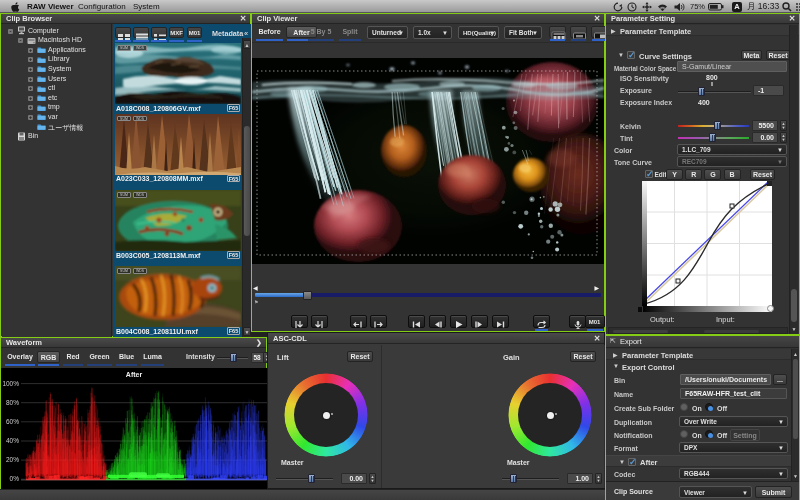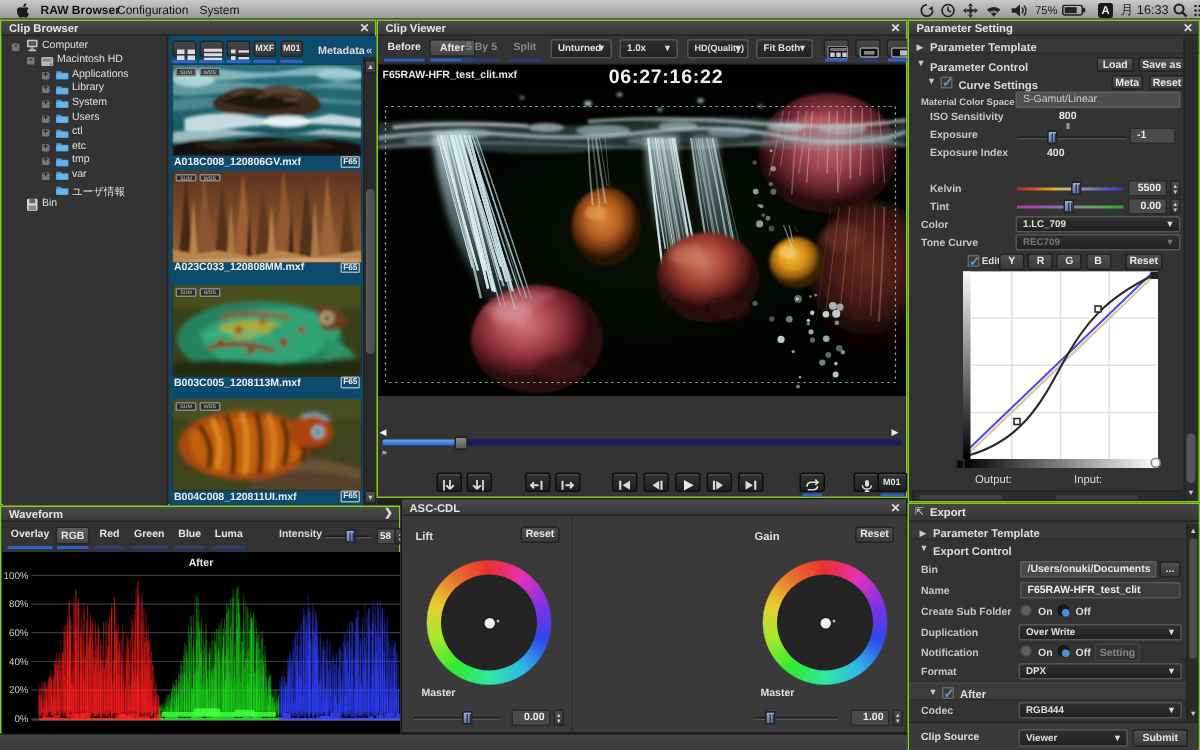--- a/index.html
+++ b/index.html
@@ -33,21 +33,21 @@
 .icon-btn{position:absolute;background:linear-gradient(#484848,#363636);border:1px solid #242424;border-radius:2px}
 .pb{position:absolute;background:linear-gradient(#333,#1f1f1f);border:1px solid #0e0e0e;border-radius:2px;box-shadow:inset 0 1px 0 #4a4a4a}
 </style></head>
 <body>
 <div id="stage">
 
 <div class="abs" style="left:0;top:0;width:800px;height:13px;background:linear-gradient(#c9c9c9,#9a9a9a);border-bottom:1px solid #555">
   <svg class="abs" style="left:11px;top:2px" width="9" height="10" viewBox="0 0 9 10">
         <path d="M6.4 0.2 Q6.6 1.2 6 2 Q5.4 2.8 4.5 2.7 Q4.3 1.8 4.9 1 Q5.5 0.3 6.4 0.2z M4.6 3.1 Q5.3 3.1 6.1 2.9 Q7.3 2.7 8 3.6 Q7 4.3 7 5.5 Q7 6.9 8.3 7.4 Q7.9 8.5 7.3 9.2 Q6.7 10 5.9 9.7 Q5.2 9.4 4.5 9.4 Q3.8 9.4 3.1 9.7 Q2.3 10 1.7 9.2 Q0.6 7.8 0.3 6 Q0 4.2 1 3.4 Q1.7 2.8 2.7 2.9 Q3.5 3.1 4.6 3.1z" fill="#1a1a1a"></path>
       </svg>
-  <div class="abs" style="left:27px;top:0;color:#111;font-size:8px;font-weight:bold;line-height:13px">RAW Browser</div>
+  <div class="abs" style="left:27px;top:0;color:#111;font-size:8px;font-weight:bold;line-height:13px">RAW Viewer</div>
   <div class="abs" style="left:78px;top:0;color:#111;font-size:8px;line-height:13px">Configuration</div>
   <div class="abs" style="left:133px;top:0;color:#111;font-size:8px;line-height:13px">System</div>
   <div class="abs" style="left:610px;top:0;width:190px;height:13px;color:#1a1a1a;font-size:8px;line-height:13px">
     <svg style="position:absolute;left:3px;top:2px" width="10" height="10" viewBox="0 0 10 10">
           <path d="M5 1.2 A3.8 3.8 0 1 0 8.8 5" fill="none" stroke="#222" stroke-width="1.2"></path>
           <path d="M8.8 2 L8.8 5 L6 4z" fill="#222"></path>
         </svg>
     <svg style="position:absolute;left:17px;top:2px" width="10" height="10" viewBox="0 0 10 10">
           <circle cx="5" cy="5" r="4" fill="none" stroke="#222" stroke-width="1.1"></circle>
           <path d="M5 2.5 V5 L7 6" stroke="#222" stroke-width="1" fill="none"></path>
@@ -379,24 +379,20 @@
       <svg width="15" height="10" viewBox="0 0 15 10" style="margin:0.5px">
             <rect x="1.5" y="2" width="12" height="6" rx="1" fill="#111" stroke="#999" stroke-width="0.9"></rect>
             <rect x="7" y="3.5" width="5" height="3.5" fill="#bbb"></rect>
           </svg>
     </div>
     <div class="bluline" style="left:298px;top:14.5px;width:15px"></div>
     <div class="bluline dim" style="left:319px;top:14.5px;width:15px"></div>
     <div class="bluline" style="left:340px;top:14.5px;width:15px"></div>
   </div>
 
-  <div class="abs" style="left:0;top:29px;width:352px;height:15px;background:#000">
-    <div class="lbl" style="left:3px;top:4px;color:#e8e8e8;font-size:7px">F65RAW-HFR_test_clit.mxf</div>
-    <div class="abs" style="left:16px;top:0px;width:352px;text-align:center;color:#f2f2f2;font-size:13px;font-weight:bold;letter-spacing:0.5px">06:27:16:22</div>
-  </div>
 
   <div class="abs" style="left:0;top:44px;width:352px;height:206px;background:#000">
     <svg width="352" height="206" viewBox="0 0 352 206">
 <defs>
  <radialGradient id="peach1" cx="0.40" cy="0.36">
               <stop offset="0" stop-color="#d4787c"></stop>
               <stop offset="0.4" stop-color="#b04a52"></stop>
               <stop offset="0.75" stop-color="#702228"></stop>
               <stop offset="1" stop-color="#2a0c10"></stop>
             </radialGradient>
@@ -722,26 +718,20 @@
         <div class="pb" style="left:332.5px;top:6px;width:20px;height:13px;color:#e8e8e8;font-size:6px;font-weight:bold;text-align:center;line-height:12px">M01</div>
         <div class="bluline" style="left:334.5px;top:20px;width:16px"></div>
   </div>
 </div>
 
 <div class="panel" style="left:605px;top:13px;width:195px;height:322px;background:#333">
   <div class="ptitle">Parameter Setting<span class="x" style="right:2px">✕</span></div>
   <div class="abs" style="left:0;top:11px;width:193px;height:11px;background:#383838;border-bottom:1px solid #2c2c2c">
         <span style="position:absolute;left:5px;top:2px;color:#ccc;font-size:6px">▶</span>
         <span class="lbl" style="left:14px;top:1.5px;color:#ddd;font-size:7.5px">Parameter Template</span>
-      </div>
-      <div class="abs" style="left:0;top:23px;width:193px;height:12px">
-        <span style="position:absolute;left:5px;top:3px;color:#ccc;font-size:6px">▼</span>
-        <span class="lbl" style="left:14px;top:2.5px;color:#ddd;font-size:7.5px">Parameter Control</span>
-        <div class="btn" style="left:125px;top:1px;width:25px;height:10px;line-height:9px">Load</div>
-        <div class="btn" style="left:153px;top:1px;width:31px;height:10px;line-height:9px">Save as</div>
       </div>
       <div class="abs" style="left:0;top:35px;width:193px;height:12px">
         <span style="position:absolute;left:12px;top:3px;color:#ccc;font-size:6px">▼</span>
         <div class="chk" style="left:21px;top:1.5px"></div>
         <span class="lbl" style="left:33px;top:2.5px;color:#ddd;font-size:7.5px">Curve Settings</span>
         <div class="btn" style="left:135px;top:1px;width:21px;height:10px;line-height:9px">Meta</div>
         <div class="btn" style="left:160px;top:1px;width:24px;height:10px;line-height:9px">Reset</div>
       </div>
       <div class="lbl" style="left:8px;top:50.5px;font-size:6.3px">Material Color Space</div>
       <div class="field" style="left:71px;top:47px;width:110px;height:11px;line-height:10px;color:#ccc;font-weight:normal">S-Gamut/Linear</div>
@@ -1065,21 +1055,21 @@
         <div class="track" style="left:7px;top:133px;width:57px"></div>
         <div class="sl-h" style="left:14.5px;top:129px"></div>
         <div class="vbox" style="left:72px;top:127.5px;width:26px;height:11px;line-height:10px">1.00</div>
         <div class="spin" style="left:99.5px;top:127.5px;height:11px"></div>
       </div>
 </div>
 
 <div class="panel" style="left:605px;top:335px;width:195px;height:165px;background:#333">
   <div class="abs" style="left:0;top:0;width:193px;height:12px;background:linear-gradient(#454545,#373737);border-bottom:1px solid #242424">
     <span class="abs" style="left:4px;top:1px;color:#ddd;font-size:7px">⇱</span>
-    <span class="abs" style="left:14px;top:0;color:#e8e8e8;font-size:7.5px;font-weight:bold;line-height:12px">Export</span>
+    <span class="abs" style="left:14px;top:0;color:#e8e8e8;font-size:7.5px;font-weight:normal;line-height:12px">Export</span>
   </div>
   <div class="abs" style="left:0;top:13px;width:185px;height:11px;background:#383838;border-bottom:1px solid #2c2c2c">
         <span style="position:absolute;left:7px;top:2px;color:#ccc;font-size:6px">▶</span>
         <span class="lbl" style="left:16px;top:1.5px;color:#ddd;font-size:7.5px">Parameter Template</span>
       </div>
       <div class="abs" style="left:0;top:25px;width:185px;height:11px">
         <span style="position:absolute;left:7px;top:2px;color:#ccc;font-size:6px">▼</span>
         <span class="lbl" style="left:16px;top:1.5px;color:#ddd;font-size:7.5px">Export Control</span>
       </div>
       <div class="lbl" style="left:8px;top:41px">Bin</div>

